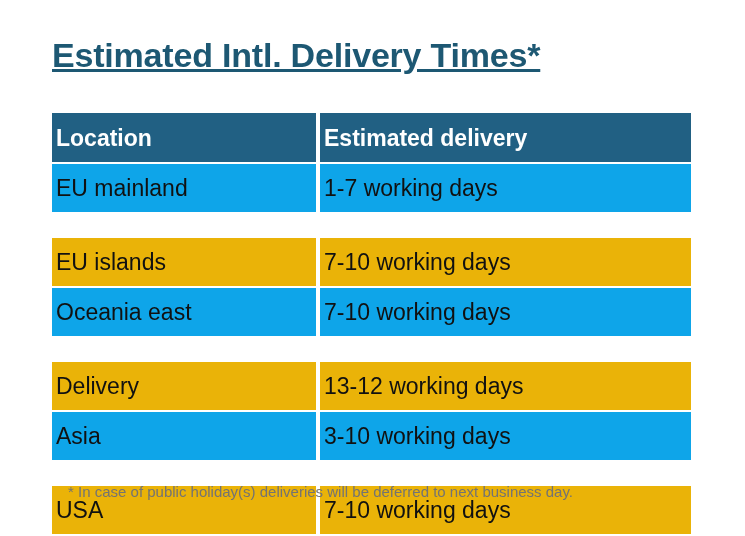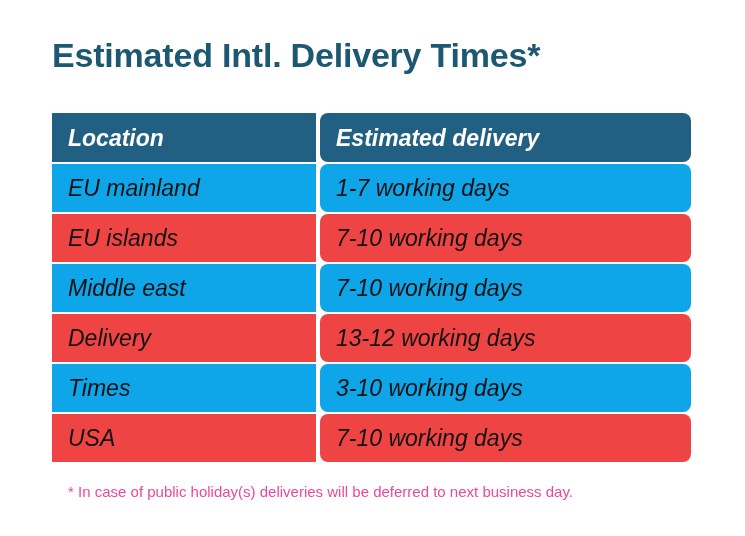--- a/index.html
+++ b/index.html
@@ -26,20 +26,21 @@
   .title {
     position: absolute;
     left: 52px;
     top: 33px;
     font-size: 34px;
     line-height: 44px;
     font-weight: 700;
     letter-spacing: -0.2px;
     color: #1d5873;
     white-space: nowrap;
+    text-decoration: underline;
   }
 
   
   .table {
     position: absolute;
     left: 52px;
     top: 113px;
     width: 639px;
   }
 
@@ -47,61 +48,59 @@
     display: flex;
     width: 100%;
     margin-bottom: 2px;
   }
 
   .cell {
     box-sizing: border-box;
     height: 48px;
     display: flex;
     align-items: center;
-    padding-left: 16px;
+    padding-left: 4px;
     font-size: 23px;
     line-height: 26px;
     color: #111111;
     white-space: nowrap;
     overflow: hidden;
-    font-style: italic;
   }
 
   .cell.col-location {
     width: 264px;
     margin-right: 4px;
     flex: 0 0 264px;
   }
 
   .cell.col-delivery {
     flex: 1 1 auto;
-    border-radius: 8px;
   }
 
   
   .row-header .cell {
     background: #216083;
     color: #ffffff;
     font-weight: 700;
     height: 49px;
     font-size: 23px;
   }
 
   
   .row-dark .cell  { background: #0ea5e9; }
-  .row-light .cell { background: #ef4444; }
+  .row-light .cell { background: #eab308; margin-top: 24px; }
 
   
   .footnote {
     position: absolute;
     left: 68px;
     top: 481px;
     font-size: 15px;
     line-height: 22px;
-    color: #ec4899;
+    color: #737373;
     white-space: nowrap;
   }
 </style>
 </head>
 <body>
 
 <div class="page">
 
   <div class="title">Estimated Intl. Delivery Times*</div>
 
@@ -116,31 +115,31 @@
       <div class="cell col-location">EU mainland</div>
       <div class="cell col-delivery">1-7 working days</div>
     </div>
 
     <div class="row row-light">
       <div class="cell col-location">EU islands</div>
       <div class="cell col-delivery">7-10 working days</div>
     </div>
 
     <div class="row row-dark">
-      <div class="cell col-location">Middle east</div>
+      <div class="cell col-location">Oceania east</div>
       <div class="cell col-delivery">7-10 working days</div>
     </div>
 
     <div class="row row-light">
       <div class="cell col-location">Delivery</div>
       <div class="cell col-delivery">13-12 working days</div>
     </div>
 
     <div class="row row-dark">
-      <div class="cell col-location">Times</div>
+      <div class="cell col-location">Asia</div>
       <div class="cell col-delivery">3-10 working days</div>
     </div>
 
     <div class="row row-light">
       <div class="cell col-location">USA</div>
       <div class="cell col-delivery">7-10 working days</div>
     </div>
 
   </div>
 

